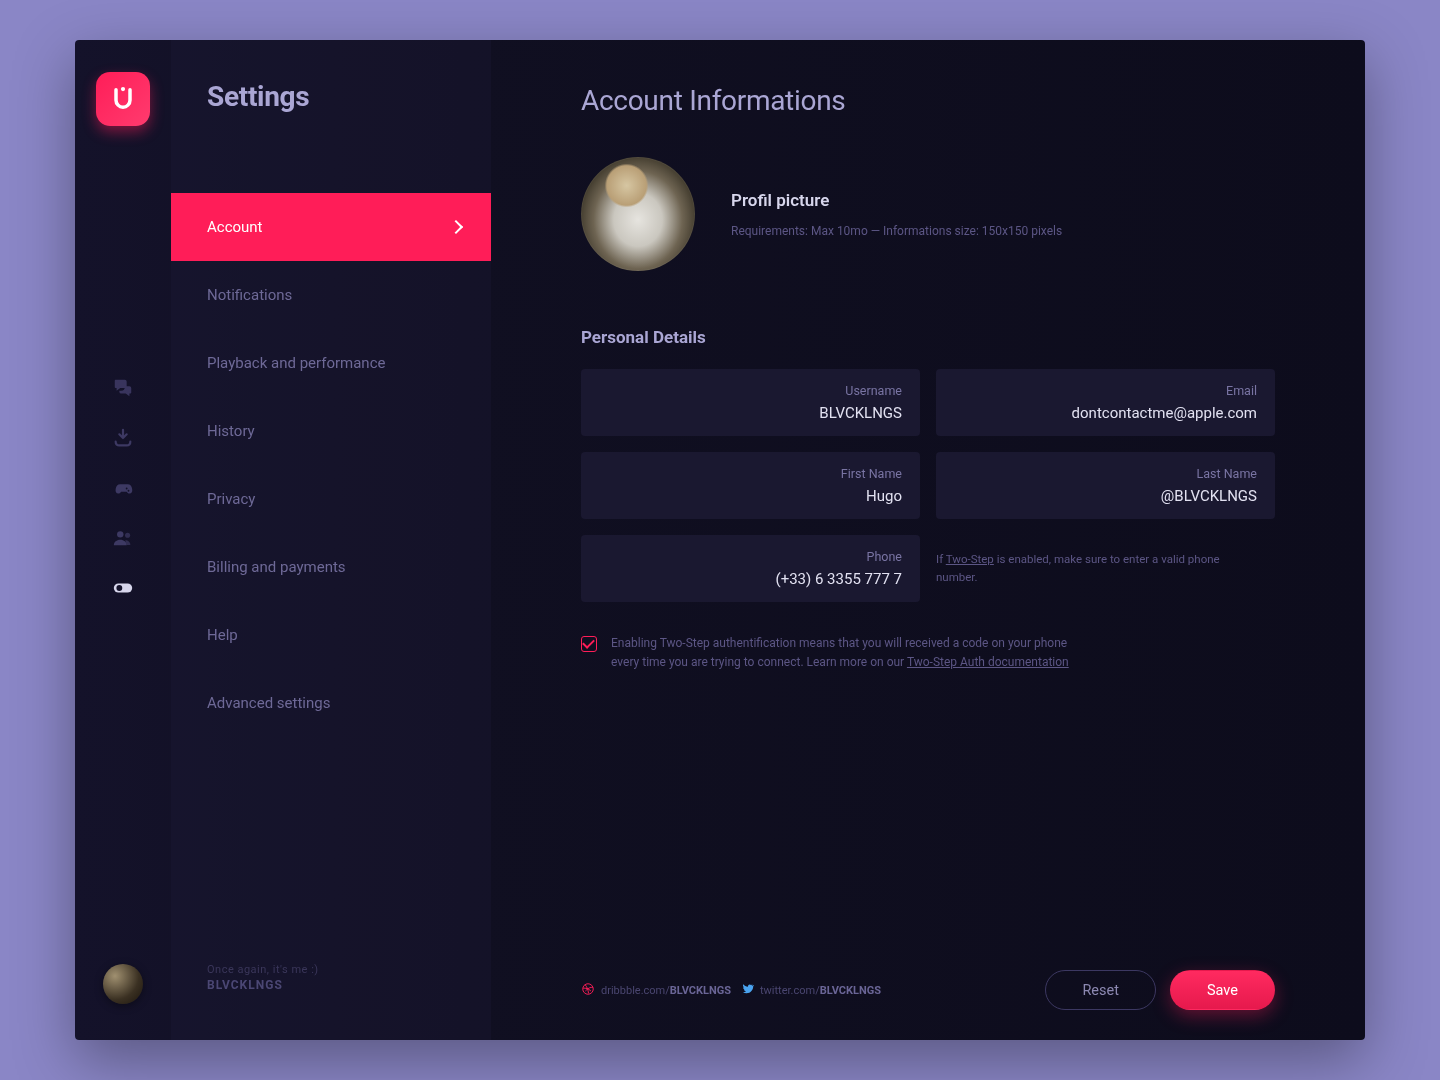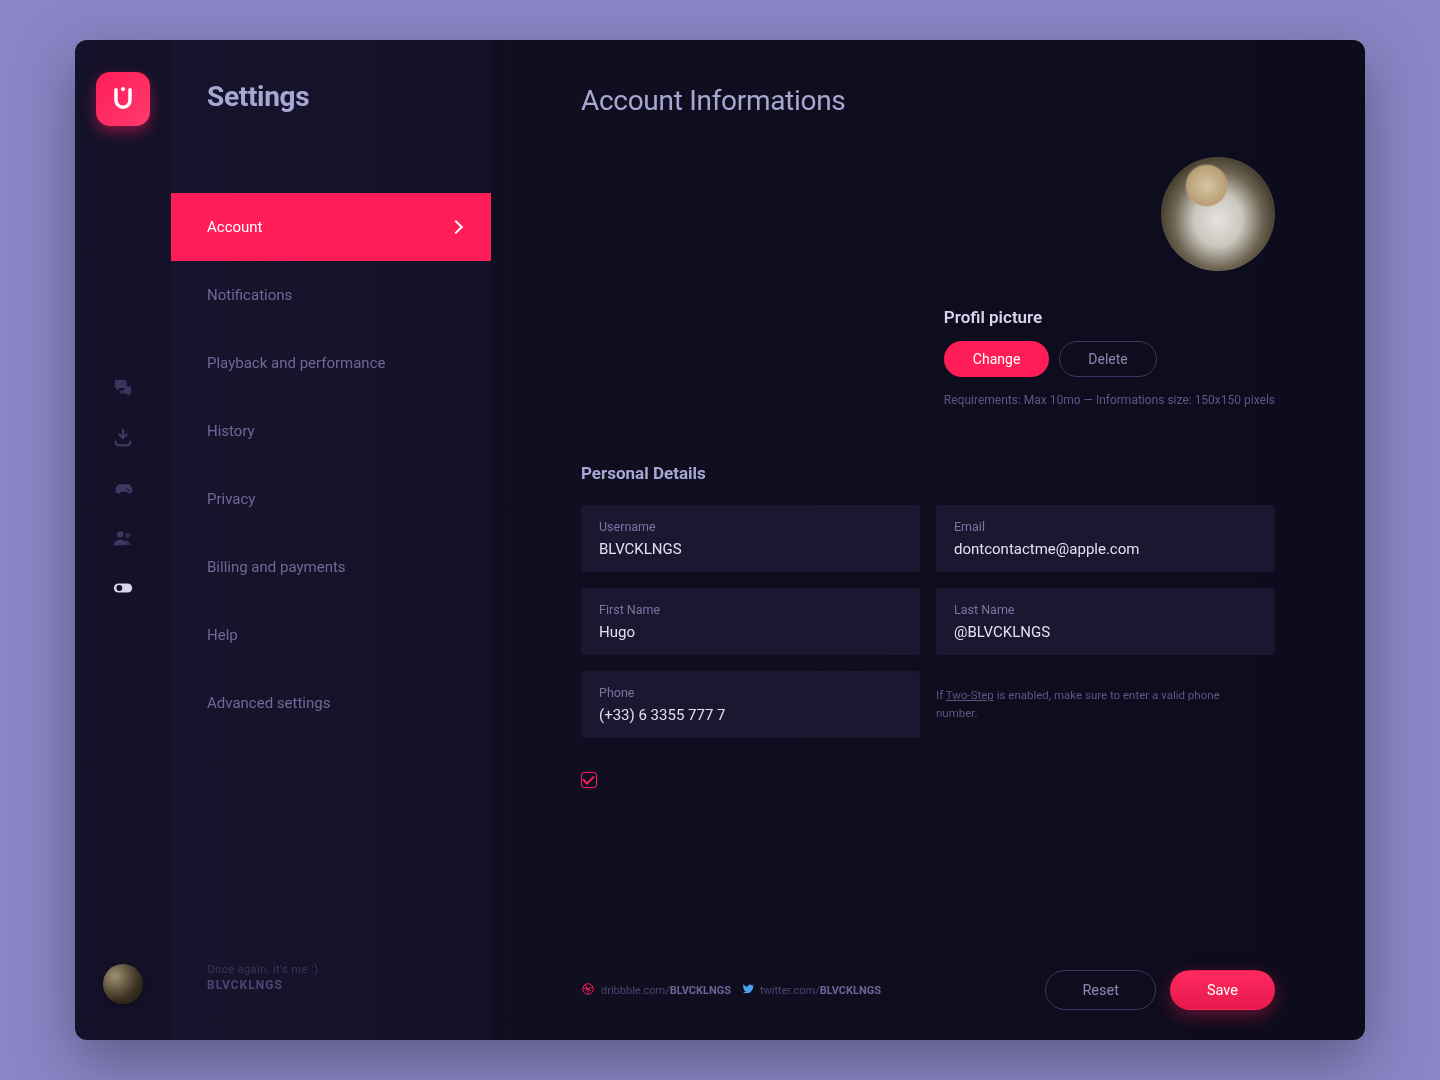--- a/index.html
+++ b/index.html
@@ -22,21 +22,21 @@
   html,body{margin:0;padding:0;height:100%;}
   body{
     background:var(--page-bg);
     font-family:-apple-system,BlinkMacSystemFont,"Segoe UI",Roboto,Helvetica,Arial,sans-serif;
     display:flex;align-items:center;justify-content:center;
     min-height:1080px;width:1440px;
   }
   .app{
     width:1290px;height:1000px;
     background:linear-gradient(90deg,#14122a 0%, #100f21 30%, #0d0c1c 100%);
-    border-radius:12px;
+    border-radius:4px;
     display:flex;
     overflow:hidden;
     box-shadow:0 20px 60px rgba(0,0,0,0.35);
   }
 
   
   .rail{
     width:96px;flex:0 0 96px;
     display:flex;flex-direction:column;align-items:center;
     padding:32px 0 24px;
@@ -99,21 +99,21 @@
 
   
   .main{
     flex:1;padding:44px 90px 30px 90px;position:relative;display:flex;flex-direction:column;
   }
   .main h1{
     margin:0 0 40px 0;color:var(--title);font-size:28px;font-weight:400;letter-spacing:-.3px;
   }
 
   
-  .profile-row{display:flex;gap:36px;align-items:flex-end;margin-bottom:56px;flex-direction:column;}
+  .profile-row{display:flex;gap:36px;align-items:center;margin-bottom:56px;}
   .avatar{
     width:114px;height:114px;border-radius:50%;flex:0 0 114px;
     background:
       radial-gradient(circle at 40% 25%,#d6c6a2 0%,#b99f76 18%,transparent 20%),
       radial-gradient(ellipse at 50% 55%,#e6e4df 0%,#cac7bf 30%,#6e6452 55%,#2f2a1e 80%);
     box-shadow:inset 0 0 0 1px rgba(255,255,255,0.05);
   }
   .profile-info h3{margin:0 0 14px 0;color:var(--text);font-size:17px;font-weight:600;}
   .btn-row{display:flex;gap:10px;margin-bottom:16px;}
   .btn{
@@ -122,21 +122,21 @@
     border:1px solid transparent;
   }
   .btn-primary{background:var(--accent);color:#fff;}
   .btn-outline{background:transparent;border-color:#3c3862;color:#8c88b1;}
   .hint{font-size:12px;color:var(--muted2);}
 
   
   .section-title{color:var(--title);font-size:17px;font-weight:700;margin:0 0 22px 0;}
   .grid{display:grid;grid-template-columns:1fr 1fr;gap:16px;margin-bottom:16px;}
   .field{
-    background:var(--input-bg);border-radius:4px;padding:14px 18px 14px;
+    background:var(--input-bg);border-radius:4px;padding:14px 18px 14px;text-align:right;
   }
   .field .label{font-size:12.5px;color:var(--input-label);margin-bottom:6px;}
   .field .value{font-size:15px;color:#e2e1f1;}
   .phone-row{display:grid;grid-template-columns:1fr 1fr;gap:16px;align-items:center;}
   .phone-hint{font-size:11.5px;color:var(--muted2);line-height:1.5;padding-right:20px;}
   .phone-hint a{color:var(--muted2);text-decoration:underline;}
 
   
   .check-note{display:flex;gap:14px;margin-top:32px;align-items:flex-start;}
   .checkbox{
@@ -248,24 +248,20 @@
     </div>
   </div>
 
   <div class="main">
     <h1>Account Informations</h1>
 
     <div class="profile-row">
       <div class="avatar"></div>
       <div class="profile-info">
         <h3>Profil picture</h3>
-        <div class="btn-row">
-          <div class="btn btn-primary">Change</div>
-          <div class="btn btn-outline">Delete</div>
-        </div>
         <div class="hint">Requirements: Max 10mo — Informations size: 150x150 pixels</div>
       </div>
     </div>
 
     <h3 class="section-title">Personal Details</h3>
 
     <div class="grid">
       <div class="field">
         <div class="label">Username</div>
         <div class="value">BLVCKLNGS</div>
@@ -292,20 +288,23 @@
         <div class="label">Phone</div>
         <div class="value">(+33) 6 3355 777 7</div>
       </div>
       <div class="phone-hint">
         <span>If </span><a href="#">Two-Step</a><span> is enabled, make sure to enter a valid phone number.</span>
       </div>
     </div>
 
     <div class="check-note">
       <div class="checkbox"></div>
+      <div class="check-text">
+        <span>Enabling Two-Step authentification means that you will received a code on your phone every time you are trying to connect. Learn more on our </span><a href="#">Two-Step Auth documentation</a>
+      </div>
     </div>
 
     <div class="footer">
       <div class="social">
         <div class="s">
           <span style="color:#ff1d58;">
             <svg viewBox="0 0 24 24" fill="none" stroke="currentColor" stroke-width="1.6">
                 <circle cx="12" cy="12" r="9"></circle>
                 <path d="M3.5 10.5c5 0 9 .5 13.5 5M7 4.5c3 3.5 5 8 6 15M20.5 9c-4 0-8.5 1-13 6.5"></path>
               </svg>

